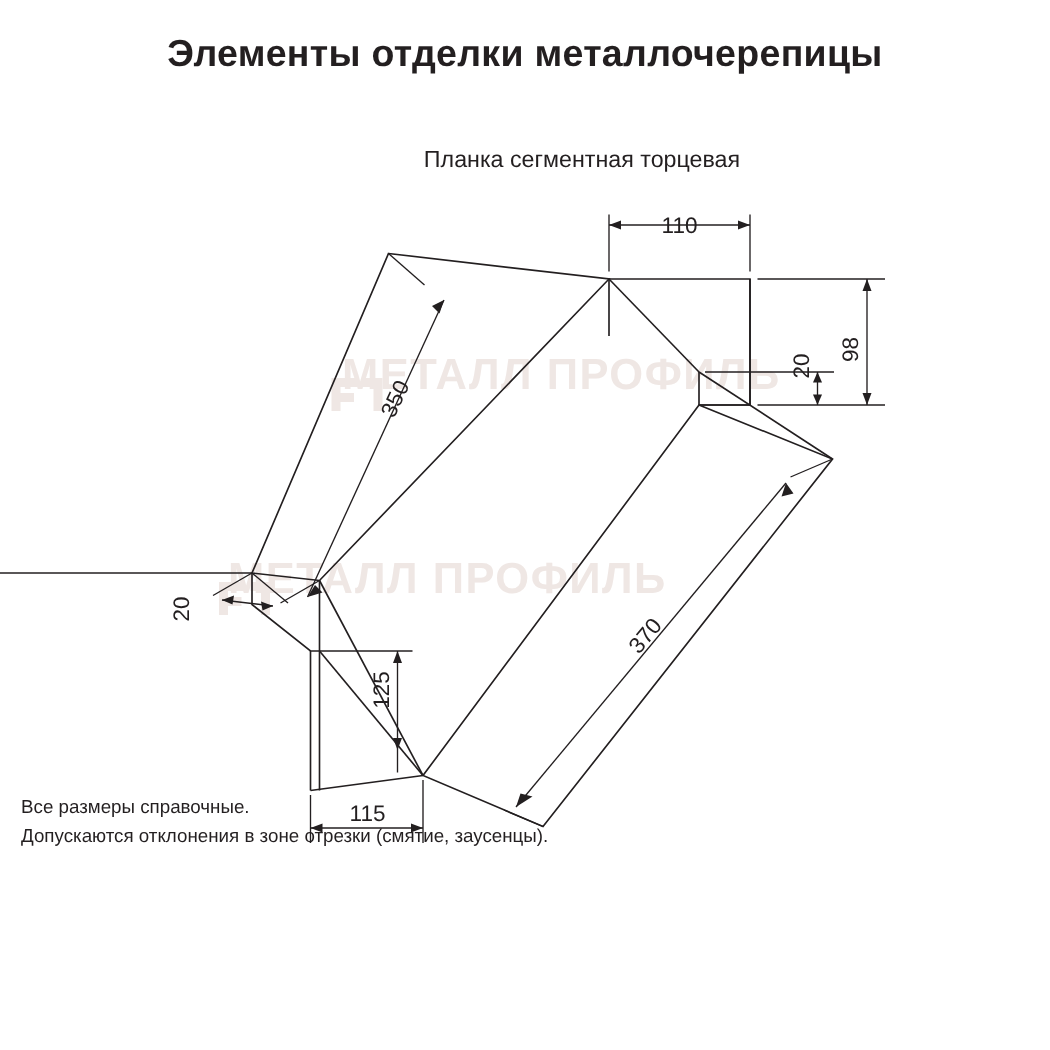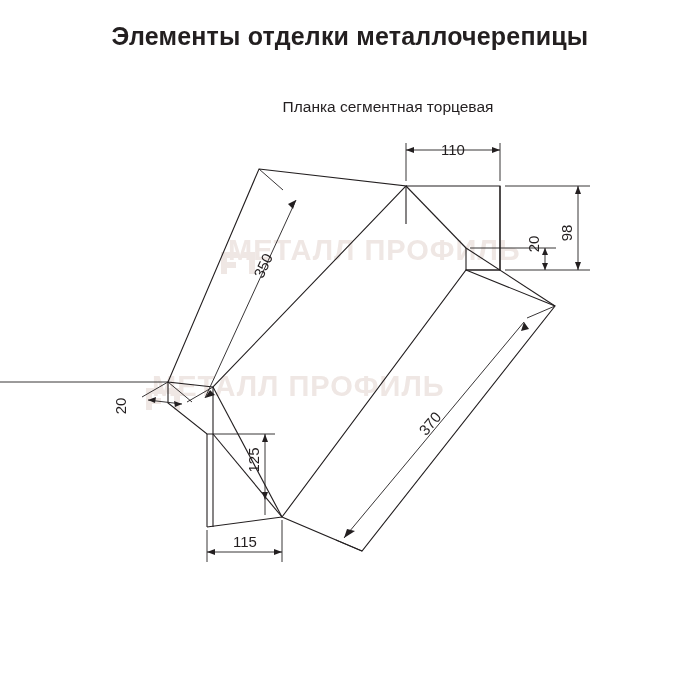--- a/index.html
+++ b/index.html
@@ -185,14 +185,18 @@
       <text x="572" y="233" text-anchor="middle" transform="rotate(-90 572 233)">98</text>
       <text x="539" y="244" text-anchor="middle" transform="rotate(-90 539 244)">20</text>
       <text x="268" y="268" text-anchor="middle" transform="rotate(-65 268 268)">350</text>
       <text x="434" y="427" text-anchor="middle" transform="rotate(-50 434 427)">370</text>
       <text x="126" y="406" text-anchor="middle" transform="rotate(-90 126 406)">20</text>
       <text x="259" y="460" text-anchor="middle" transform="rotate(-90 259 460)">125</text>
       <text x="245" y="547" text-anchor="middle">115</text>
     </g>
   </svg>
 
+  <div class="footnotes">
+    <div>Все размеры справочные.</div>
+    <div>Допускаются отклонения в зоне отрезки (смятие, заусенцы).</div>
+  </div>
 
 </div>
 
 </body></html>

